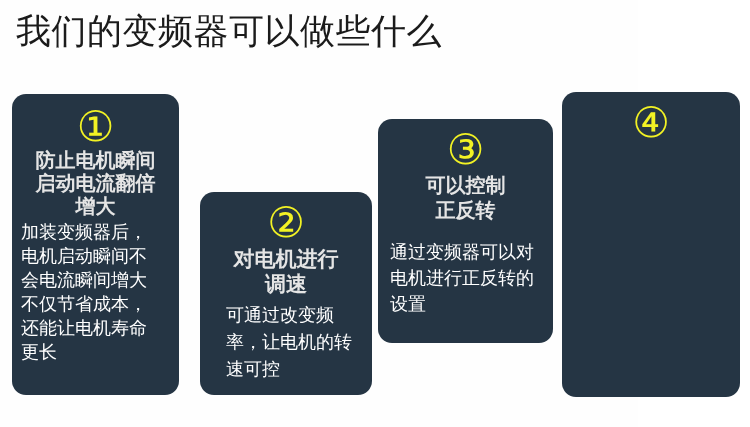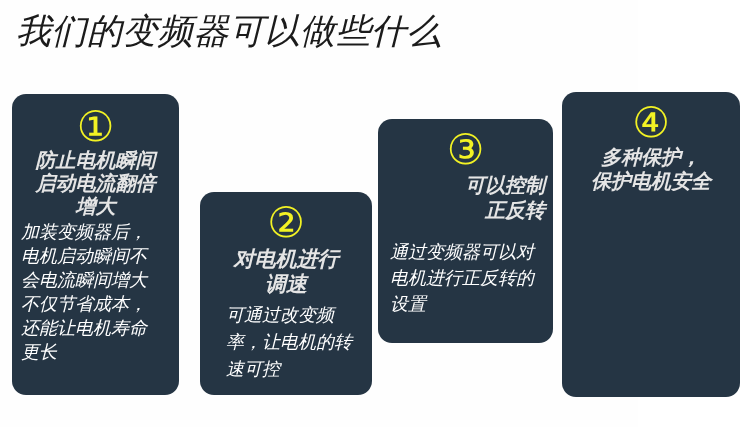--- a/index.html
+++ b/index.html
@@ -12,21 +12,20 @@
     background: #ffffff;
     font-family: "Liberation Sans", "DejaVu Sans", sans-serif;
     overflow: hidden;
     position: relative;
   }
   #stage {
     position: relative;
     width: 638px;
     height: 427px;
     background: #fefefe;
-    font-style: italic;
   }
   .page-title {
     position: absolute;
     left: 16px;
     top: 8px;
     font-size: 35px;
     line-height: 46px;
     font-weight: 400;
     color: #1b1b1b;
     letter-spacing: 0.5px;
@@ -59,21 +58,21 @@
   .card-4 .badge { font-size: 42px; margin-top: 2px; }
 
   .card-heading {
     color: #e5e5e5;
     font-weight: bold;
     margin: 2px 0 2px;
     white-space: pre-line;
   }
   .card-1 .card-heading { font-size: 20px; line-height: 23px; margin-top: 1px; }
   .card-2 .card-heading { font-size: 21px; line-height: 25px; margin-top: 2px; text-align: center; }
-  .card-3 .card-heading { font-size: 20px; line-height: 25px; margin-top: 2px; text-align: right; }
+  .card-3 .card-heading { font-size: 20px; line-height: 25px; margin-top: 2px; }
   .card-4 .card-heading { font-size: 20px; line-height: 24px; margin-top: 1px; }
 
   .card-body {
     color: #ffffff;
     font-weight: 400;
     text-align: left;
     white-space: normal;
   }
   .card-1 .card-body { font-size: 18px; line-height: 24px; margin: 2px 18px 0 3px; }
   .card-2 .card-body { font-size: 18px; line-height: 27px; margin: 6px 2px 0 20px; }
@@ -104,17 +103,15 @@
 
   <div class="card card-3">
     <span class="badge">③</span>
     <div class="card-heading">可以控制
 正反转</div>
     <div class="card-body">通过变频器可以对电机进行正反转的设置</div>
   </div>
 
   <div class="card card-4">
     <span class="badge">④</span>
-    <div class="card-heading">多种保护，
-保护电机安全</div>
   </div>
 
 </div>
 
 </body></html>

